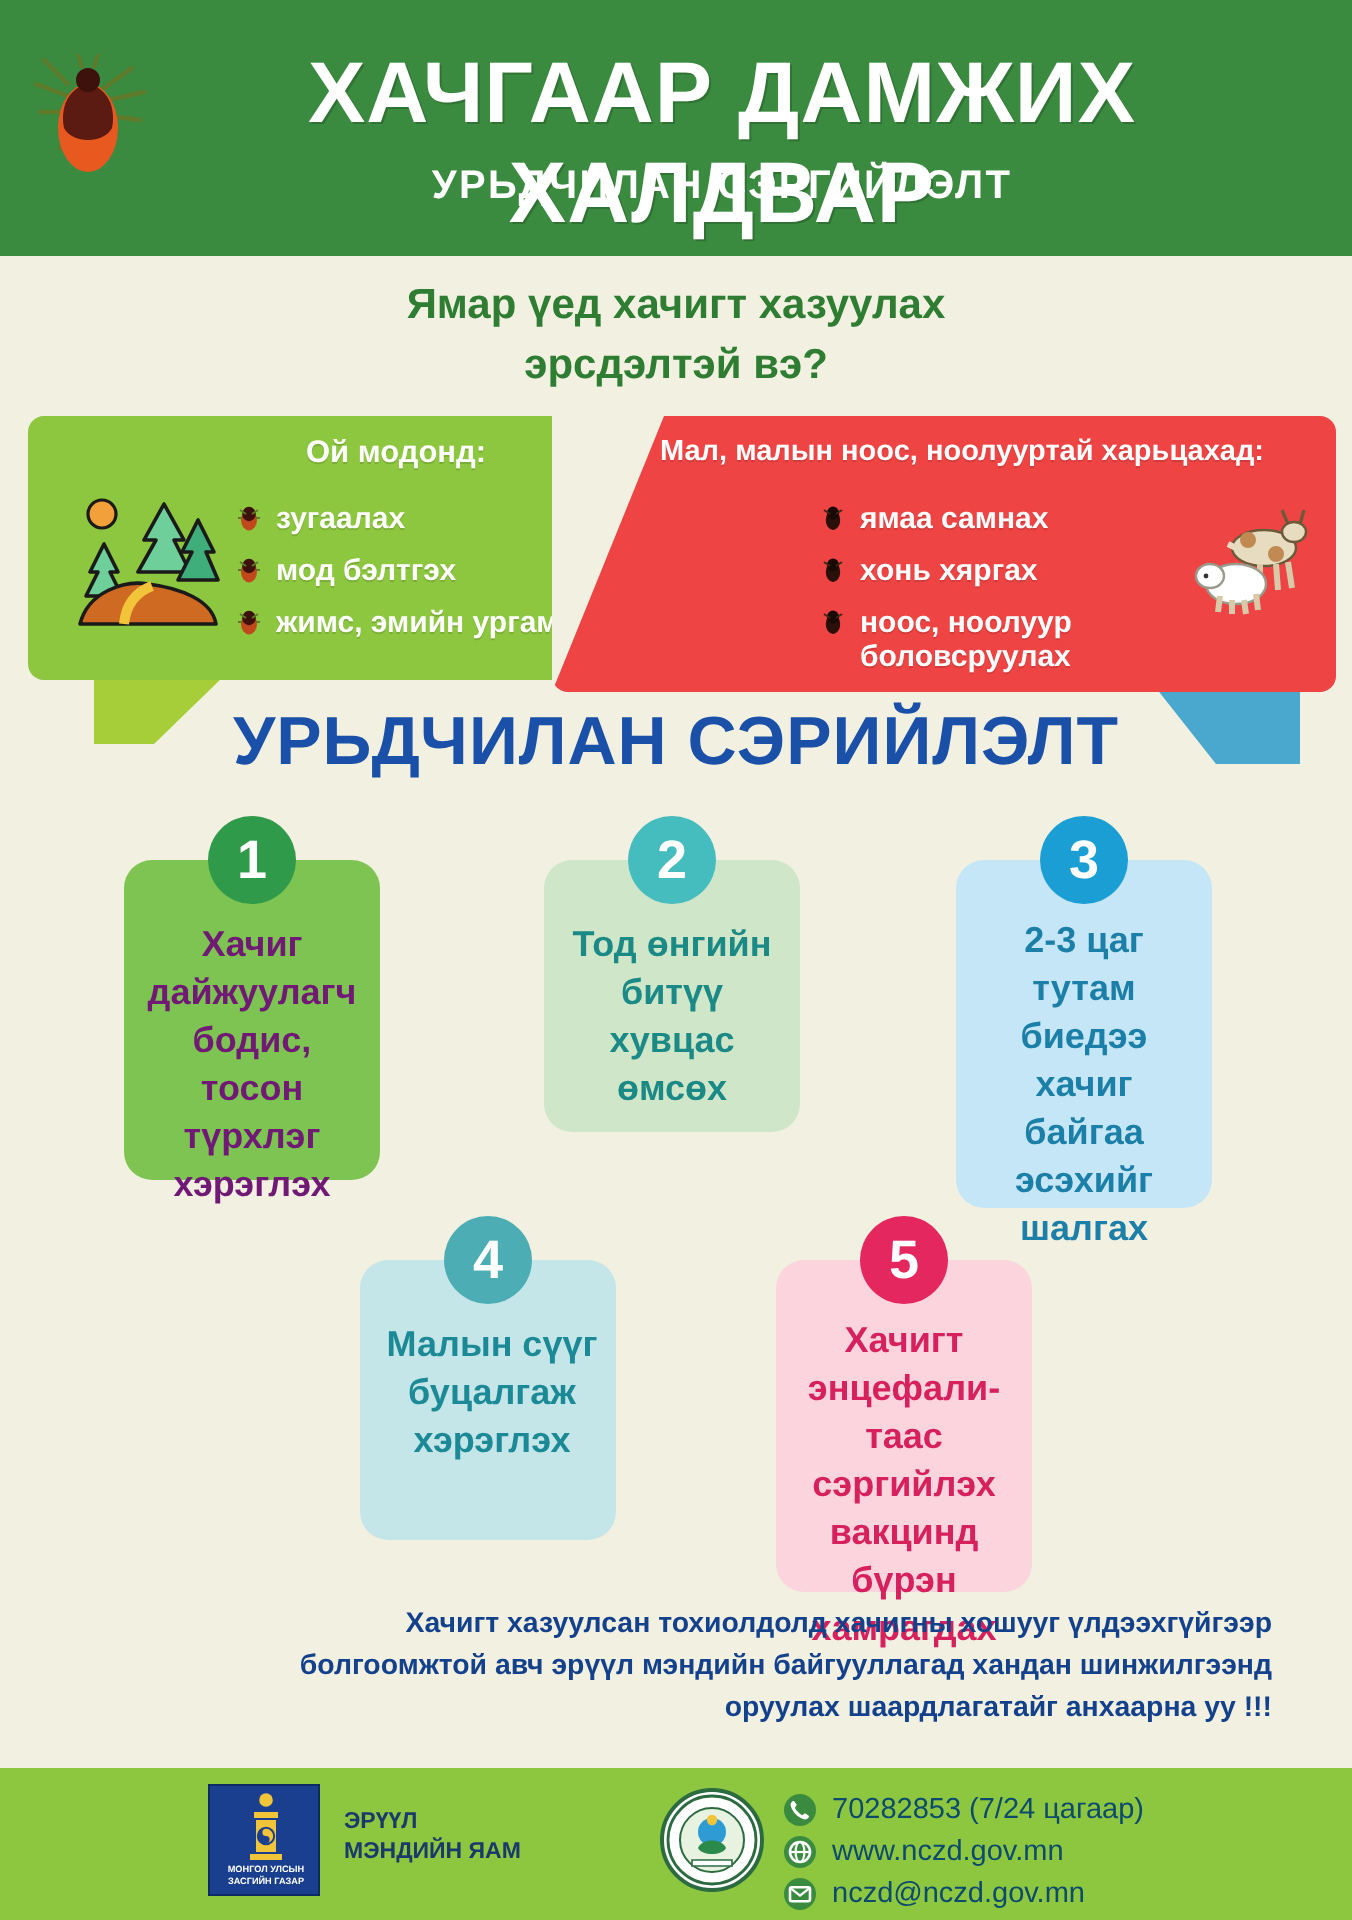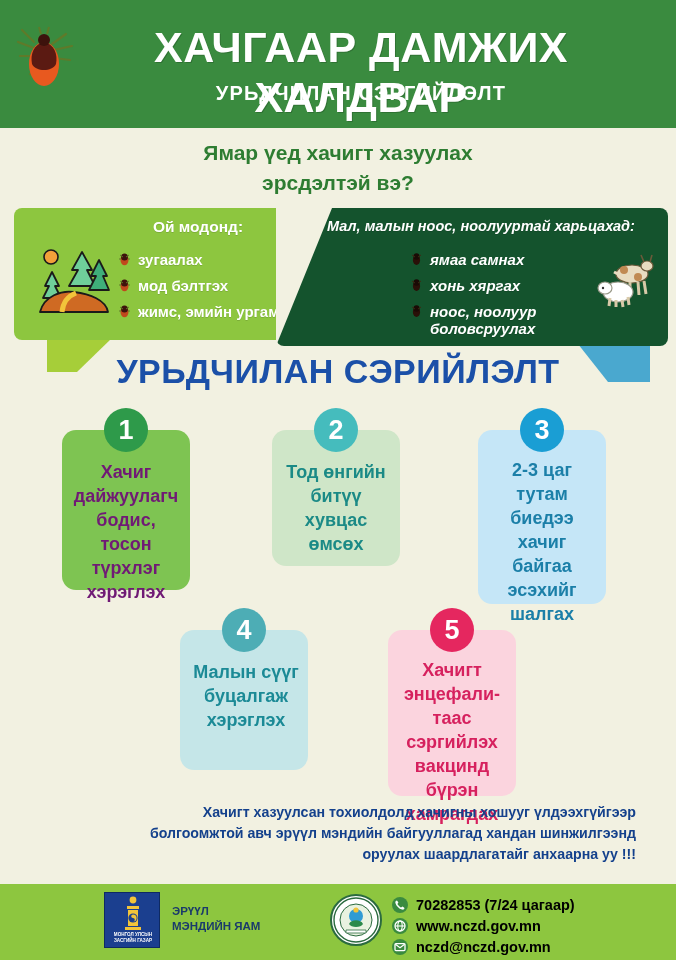--- a/index.html
+++ b/index.html
@@ -69,24 +69,23 @@
     position: absolute; left: 47px; top: 130px;
     width: 0; height: 0;
     border-left: 30px solid #a6ce39;
     border-top: 34px solid #a6ce39;
     border-right: 35px solid transparent;
     border-bottom: 0 solid transparent;
   }
   .panel-blue {
     position: absolute; left: 276px; top: 0;
     width: 392px; height: 138px;
-    background: #14532d;
+    background: #ef4444;
     border-radius: 8px;
     overflow: hidden;
-    font-style: italic;
   }
   .panel-blue-tail {
     position: absolute; left: 578px; top: 136px;
     width: 0; height: 0;
     border-right: 42px solid #4aa8cf;
     border-top: 38px solid #4aa8cf;
     border-left: 30px solid transparent;
   }
   .panel-notch {
     position: absolute; left: 276px; top: 0;
@@ -199,21 +198,21 @@
   .nczd-seal {
     position: absolute; left: 330px; top: 10px;
     width: 52px; height: 52px; border-radius: 50%;
     background: #ffffff; border: 2px solid #2b6b3f;
   }
   .contacts { position: absolute; left: 392px; top: 12px; }
   .contact-row {
     position: relative;
     height: 18px; margin-bottom: 3px;
     padding-left: 24px;
-    color: #000000; font-size: 14.5px; font-weight: bold;
+    color: #0c4a6e; font-size: 14.5px; font-weight: normal;
     line-height: 18px;
   }
   .contact-icon {
     position: absolute; left: 0; top: 1px;
     width: 16px; height: 16px; border-radius: 50%;
     background: #3a8b3f;
   }
 </style>
 </head>
 <body>

